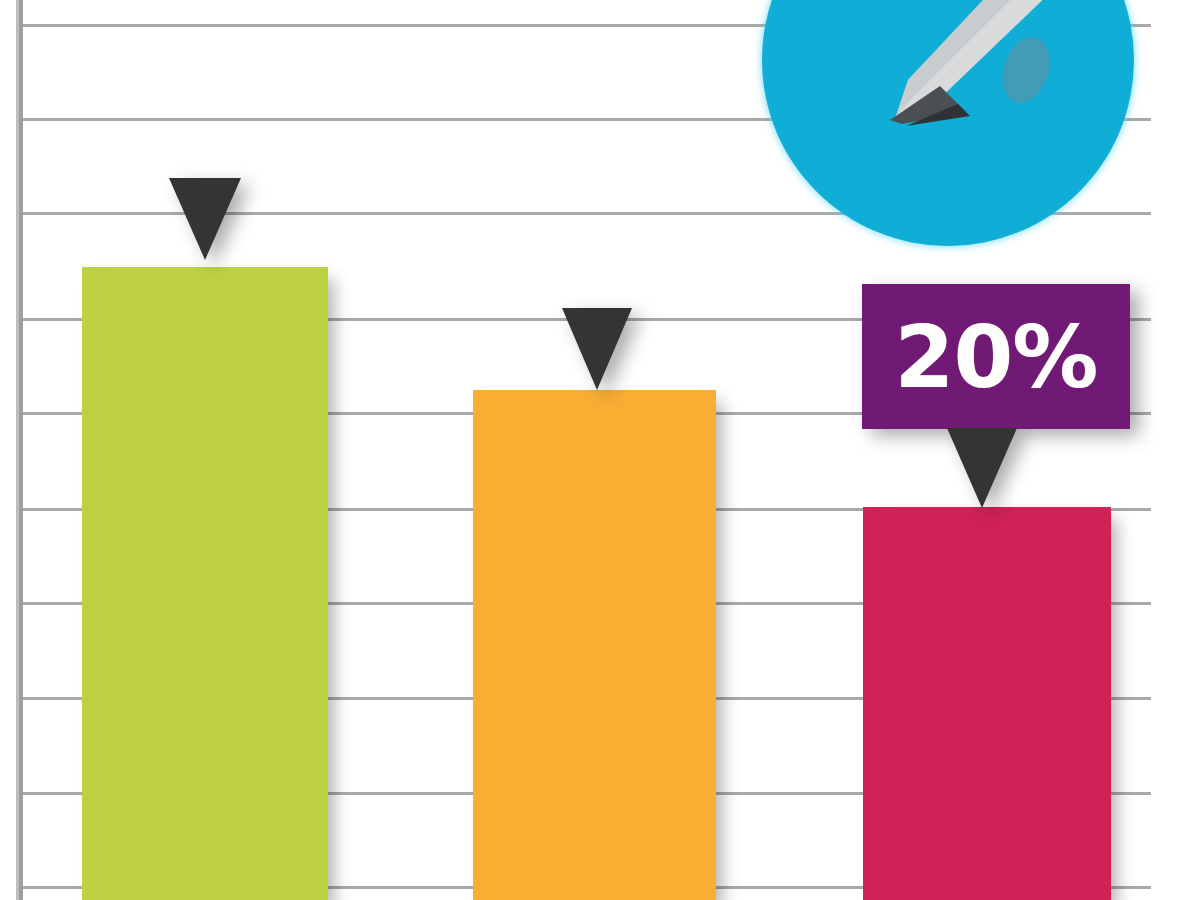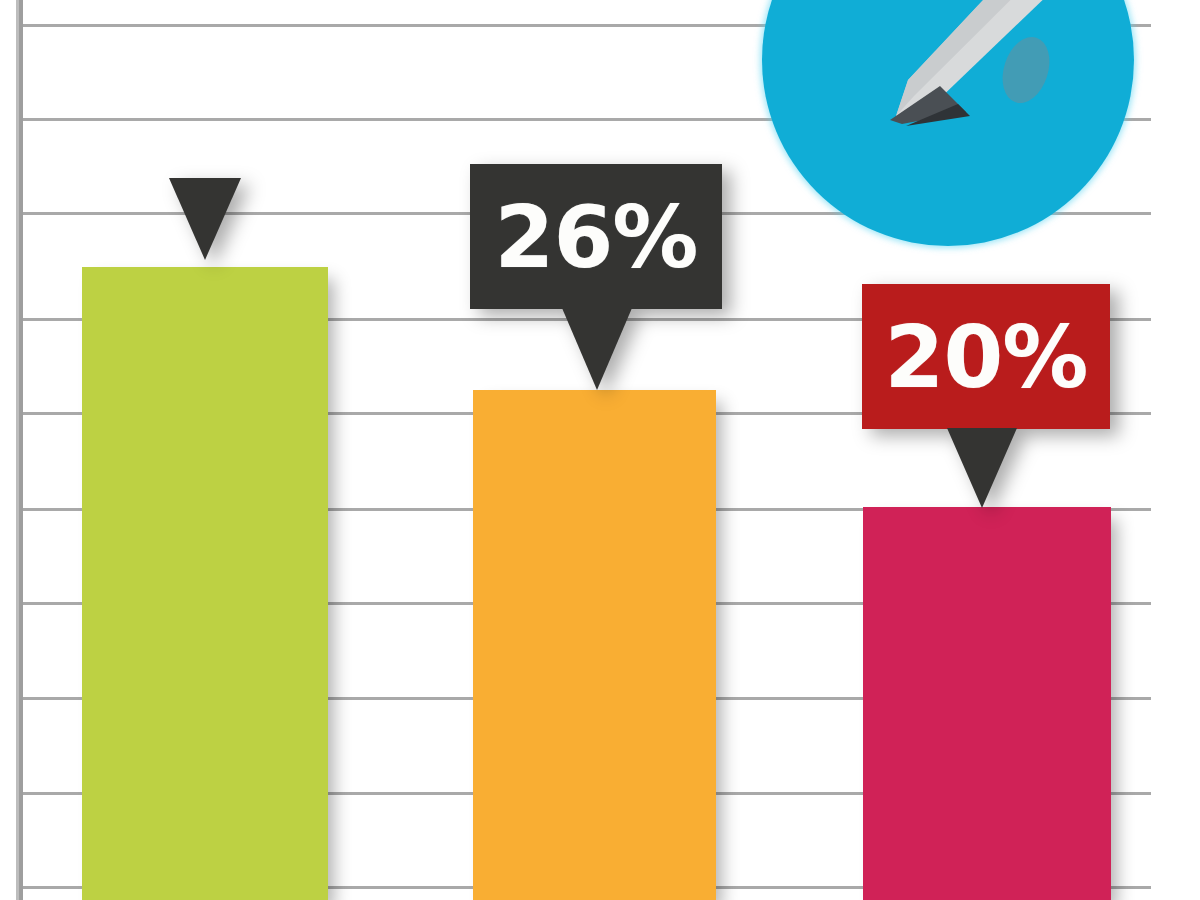--- a/index.html
+++ b/index.html
@@ -139,27 +139,24 @@
         <div class="bar" style="left: 863px; width: 248px; top: 507px; height: 399px;">
           <div class="fill" style="background: rgb(208, 34, 87);"></div>
         </div>
       </div>
 
     <div id="callouts-layer">
         <div class="callout" style="left: 81px; top: 35px; width: 250px; height: 226px;">
           <div class="tail" style="left: 88px; top: 143px; border-left: 36px solid transparent; border-right: 36px solid transparent; border-top: 82px solid rgb(52, 52, 50);"></div>
         </div>
         <div class="callout" style="left: 470px; top: 164px; width: 252px; height: 227px;">
-          <div class="box" style="width: 252px; height: 145px; background: rgb(52, 52, 50);">
-            <span class="value" style="font-size: 86px; color: rgb(253, 253, 251);">26%</span>
-          </div>
           <div class="tail" style="left: 92px; top: 144px; border-left: 35px solid transparent; border-right: 35px solid transparent; border-top: 82px solid rgb(52, 52, 50);"></div>
         </div>
         <div class="callout" style="left: 862px; top: 284px; width: 250px; height: 225px;">
-          <div class="box" style="width: 248px; height: 145px; background: #b91c1c;">
+          <div class="box" style="width: 268px; height: 145px; background: #701a75;">
             <span class="value" style="font-size: 86px; color: rgb(253, 253, 251);">20%</span>
           </div>
           <div class="tail" style="left: 85px; top: 144px; border-left: 35px solid transparent; border-right: 35px solid transparent; border-top: 80px solid rgb(52, 52, 50);"></div>
         </div>
       </div>
 
     <div id="pen-badge" style="left: 762px; top: -126px; width: 372px; height: 372px; background: rgb(16, 173, 214);">
       <svg width="372" height="372" viewBox="0 0 372 372">
 
         <ellipse cx="264" cy="196" rx="22" ry="34" fill="#6C8E9B" opacity="0.55" transform="rotate(18 264 196)"></ellipse>

